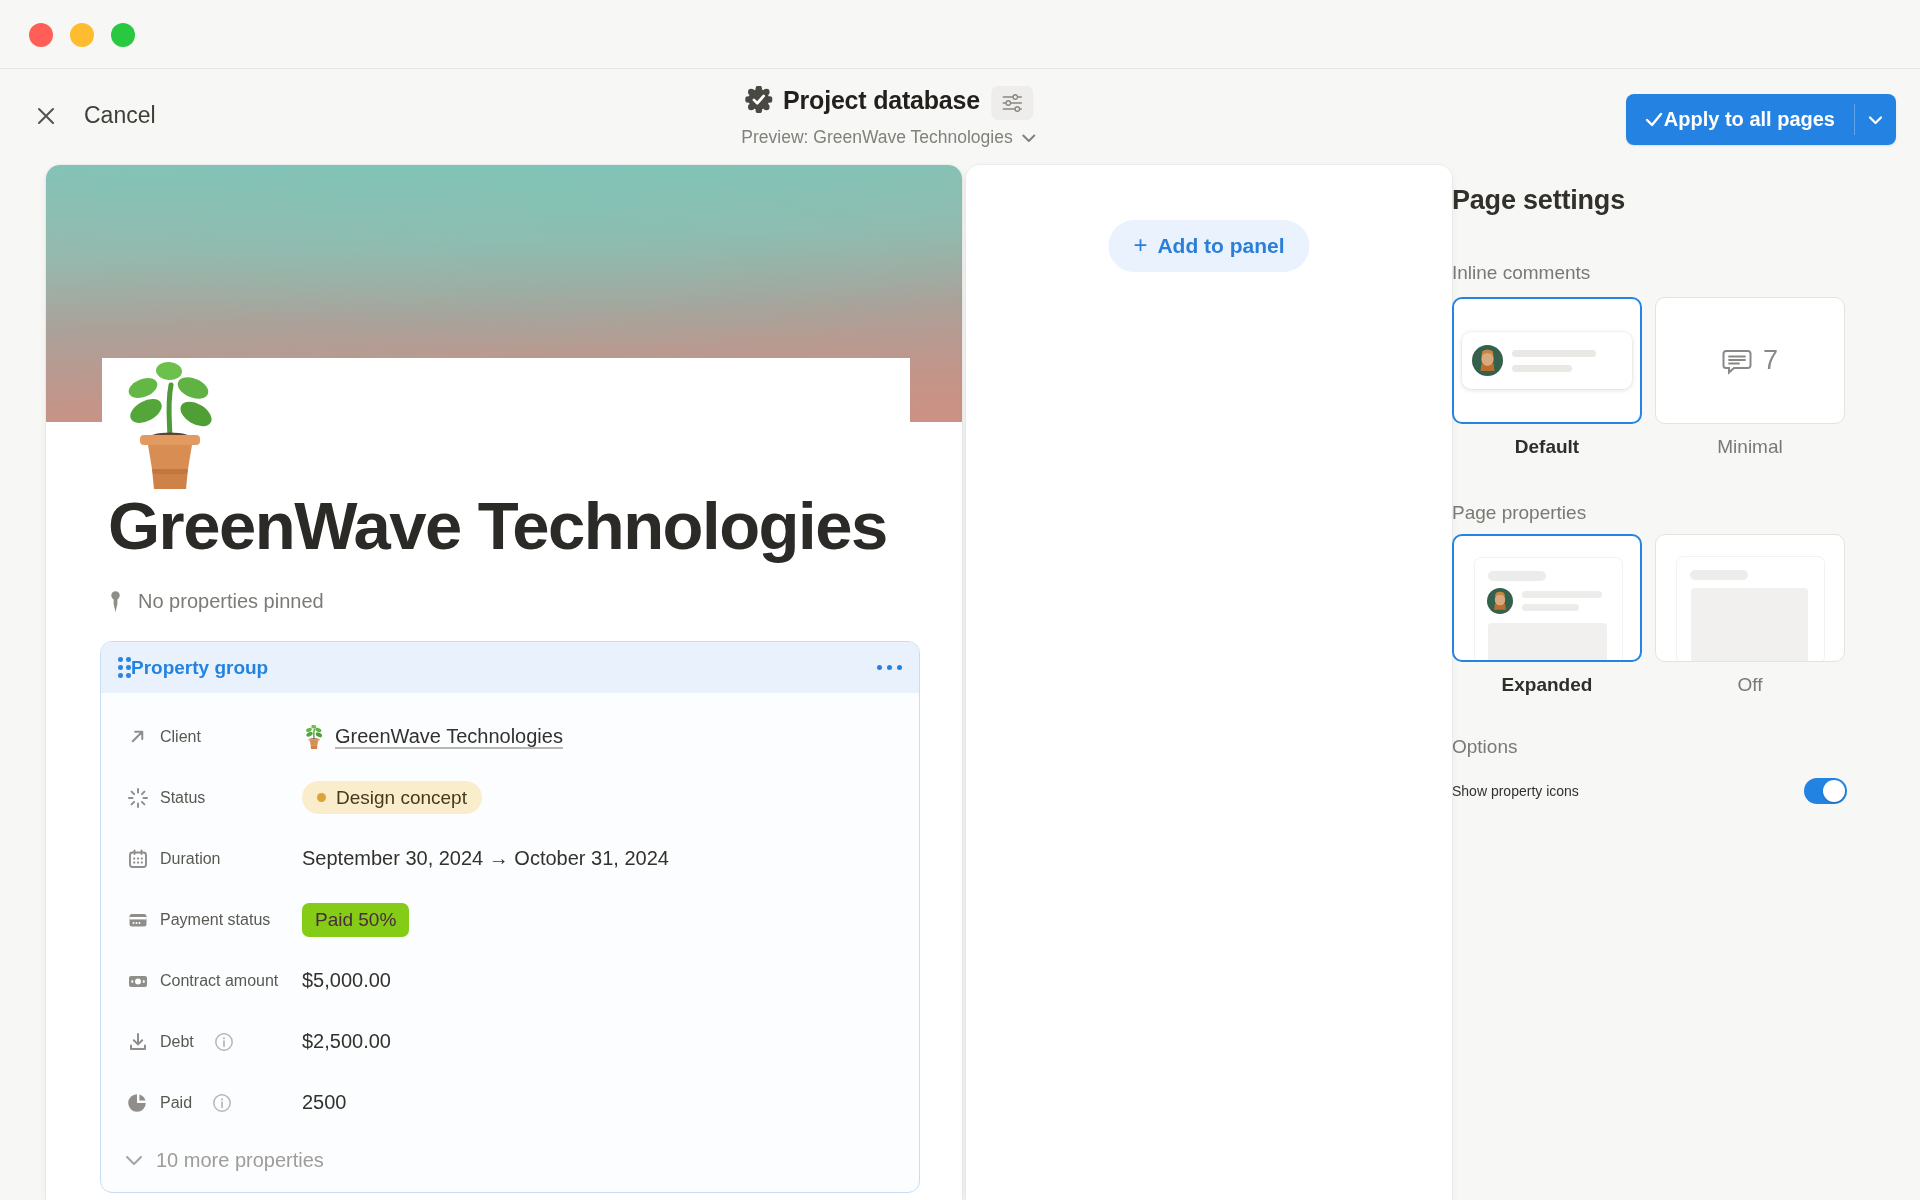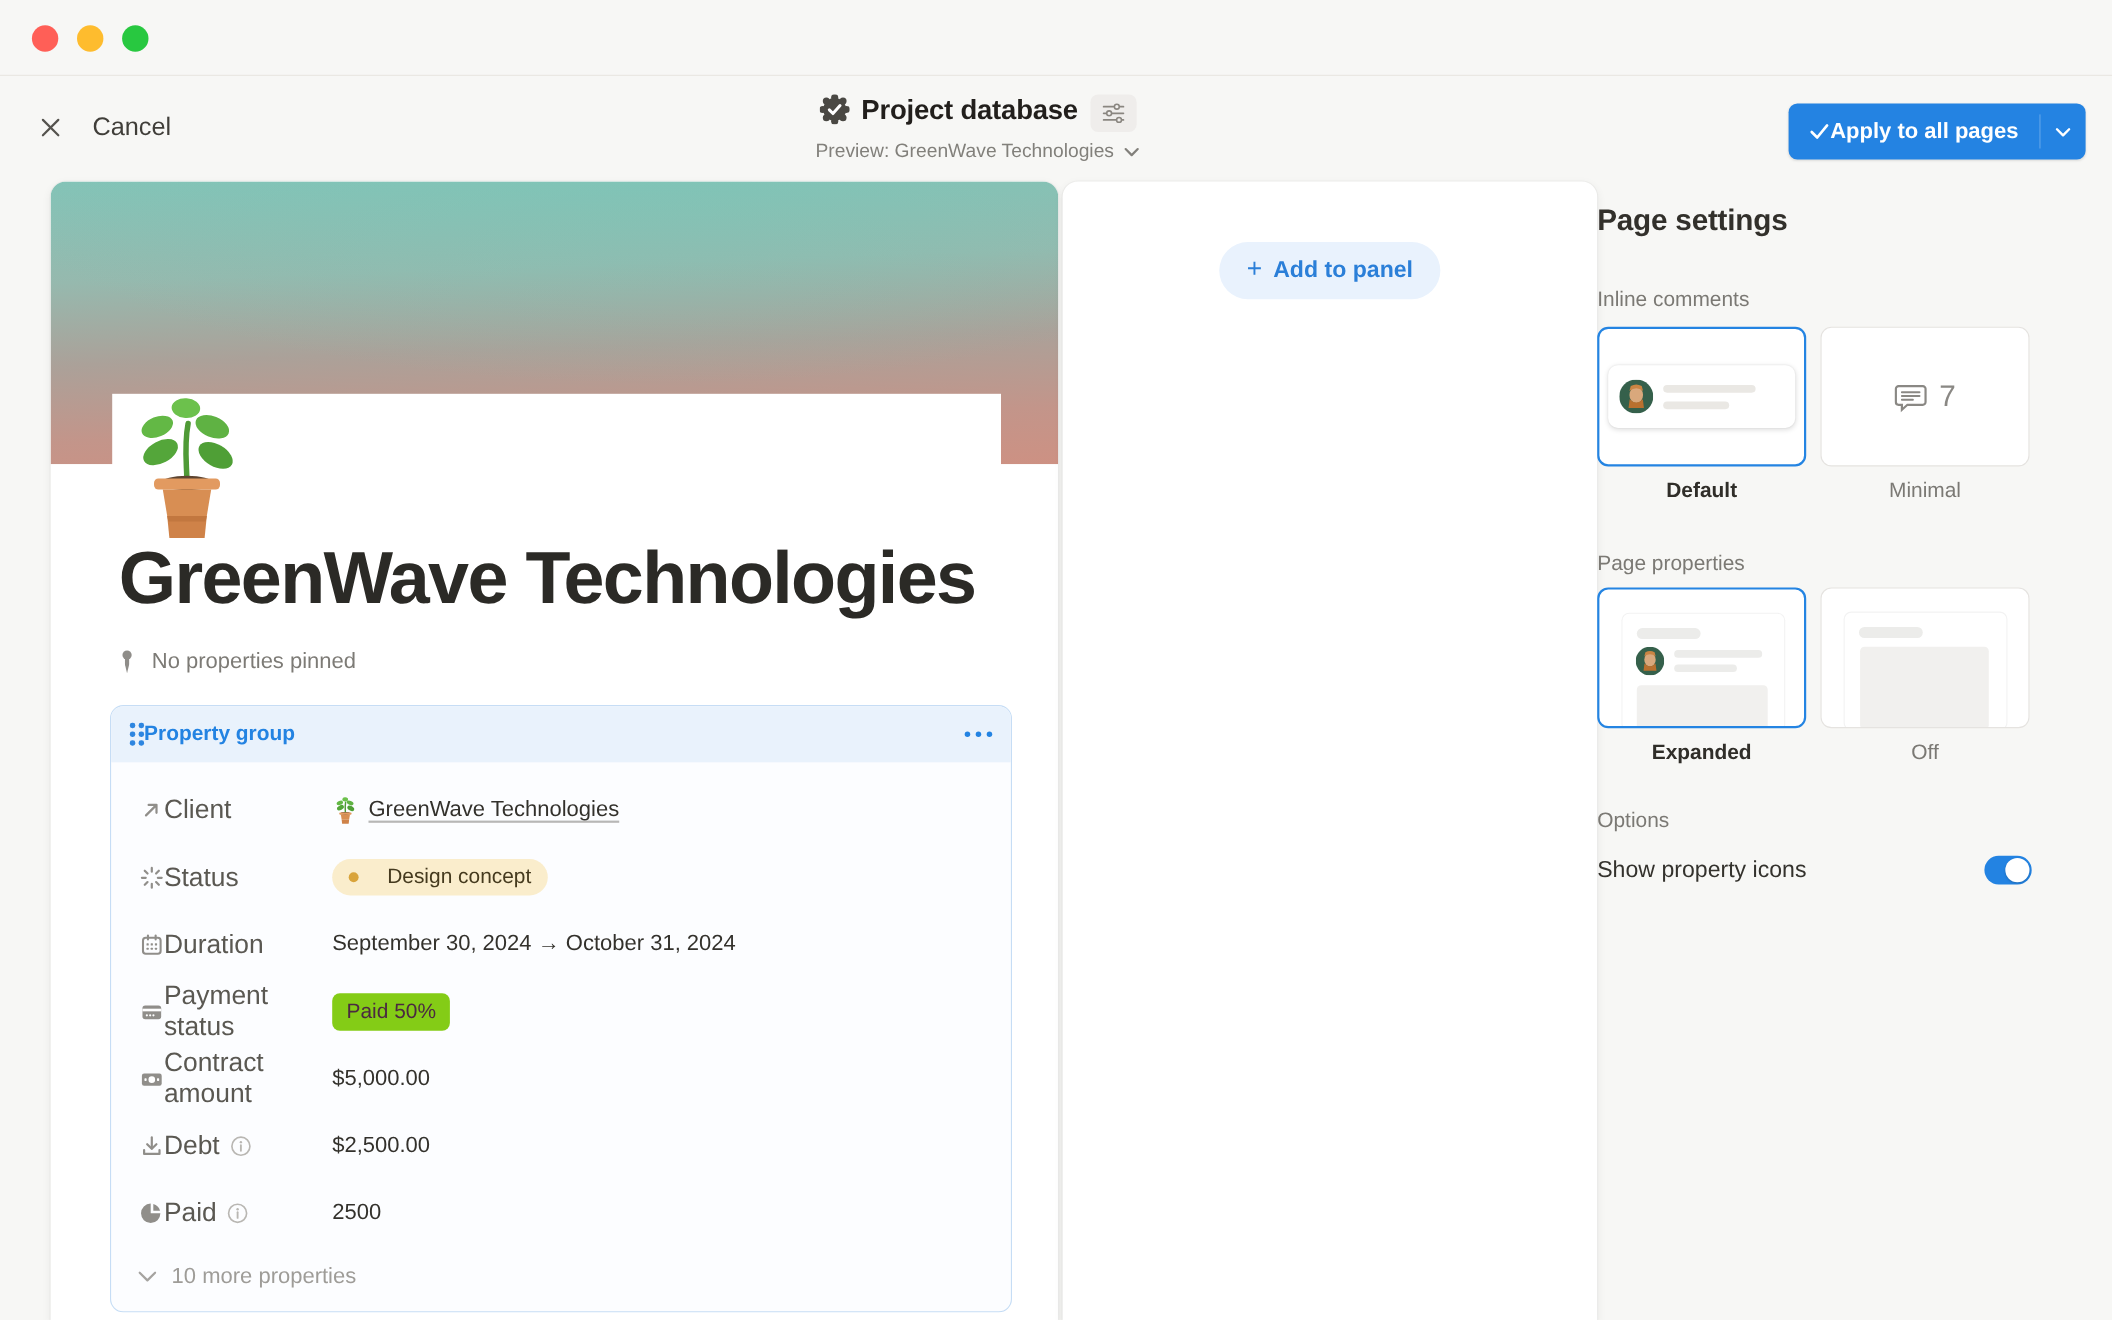--- a/index.html
+++ b/index.html
@@ -49,26 +49,26 @@
     border:1.5px solid #c6ddf5;border-radius:12px;background:#fcfdff;overflow:hidden}
   .prophead{height:51px;display:flex;align-items:center;padding:0 17px;background:#e9f2fc;color:#2383e2}
   .prophead .pg-label{font-size:19px;font-weight:700;}
   .prophead .spacer{flex:1}
   .dots3{display:flex;gap:5px}
   .dots3 i{width:5px;height:5px;border-radius:50%;background:#2383e2;display:block}
   .handle{display:grid;grid-template-columns:repeat(2,5px);grid-auto-rows:5px;gap:3px}
   .handle i{width:4.5px;height:4.5px;border-radius:50%;background:#2e86e0;display:block}
   .proprows{padding-top:13px}
   .prow{height:61px;display:flex;align-items:center;padding-left:25px}
-  .plabel{width:176px;display:flex;align-items:center;font-size:24px;color:#5a5852;flex:none}
+  .plabel{width:176px;display:flex;align-items:center;gap:11px;font-size:16px;color:#5a5852;flex:none}
   .picon{width:23px;height:23px;display:flex;align-items:center;justify-content:center;flex:none}
   .pvalue{display:flex;align-items:center;font-size:20px;color:#33312c}
   .linkval{font-weight:500;text-decoration:underline;text-decoration-color:rgba(55,53,47,.35);
     text-underline-offset:4px;margin-left:9px;color:#33312c}
-  .pill-status{display:inline-flex;align-items:center;gap:26px;background:#faedcc;border-radius:999px;
+  .pill-status{display:inline-flex;align-items:center;gap:10px;background:#faedcc;border-radius:999px;
     height:33px;padding:0 15px;font-size:19px;color:#453a1e}
   .pill-status .dot{width:9px;height:9px;border-radius:50%;background:#d9a43b}
   .pill-pink{display:inline-flex;align-items:center;background:#84cc16;border-radius:7px;height:34px;
     padding:0 13px;font-size:19px;color:#4b2a40}
   .inf{margin-left:9px;display:flex}
   .morerow{height:55px;display:flex;align-items:center;padding-left:24px;gap:13px;font-size:20px;color:#9e9c98}
 
   
   .rightcard{position:absolute;left:966px;top:165px;width:486px;height:1035px;background:#fff;
     border-radius:14px 14px 0 0;box-shadow:0 0 0 1px rgba(15,15,15,.03),0 3px 9px rgba(15,15,15,.06)}
@@ -101,21 +101,21 @@
   .mockpage{position:absolute;left:21px;top:22px;width:147px;height:106px;background:#fff;border-radius:6px;
     box-shadow:0 0 0 1px rgba(0,0,0,.05)}
   .mp-titlebar{position:absolute;left:13px;top:13px;width:58px;height:10px;border-radius:5px;background:#ececea}
   .mp-avatar{position:absolute;left:12px;top:30px;width:26px;height:26px;border-radius:50%;overflow:hidden}
   .mp-l1{position:absolute;left:47px;top:33px;width:80px;height:7px;border-radius:3.5px;background:#ececea}
   .mp-l2{position:absolute;left:47px;top:46px;width:57px;height:7px;border-radius:3.5px;background:#ececea}
   .mp-block{position:absolute;left:13px;top:65px;width:119px;height:41px;border-radius:4px;background:#f1f0ee}
   .mp-blockbig{position:absolute;left:14px;top:31px;width:117px;height:75px;border-radius:4px;background:#f1f0ee}
   .sub-opt{margin-top:40px}
   .optionrow{margin-top:20px;width:395px;display:flex;align-items:center;justify-content:space-between}
-  .optionrow .optlabel{font-size:21px;color:#34322d}
+  .optionrow .optlabel{font-size:14px;color:#34322d}
   .toggle{width:43px;height:26px;border-radius:13px;background:#2383e2;position:relative;flex:none}
   .toggle .knob{position:absolute;right:2px;top:2px;width:22px;height:22px;border-radius:50%;background:#fff;
     box-shadow:0 1px 2px rgba(0,0,0,.2)}
   svg{display:block}
 </style>
 </head>
 <body>
 
 <div class="traffic">
   <div class="light red"></div>

